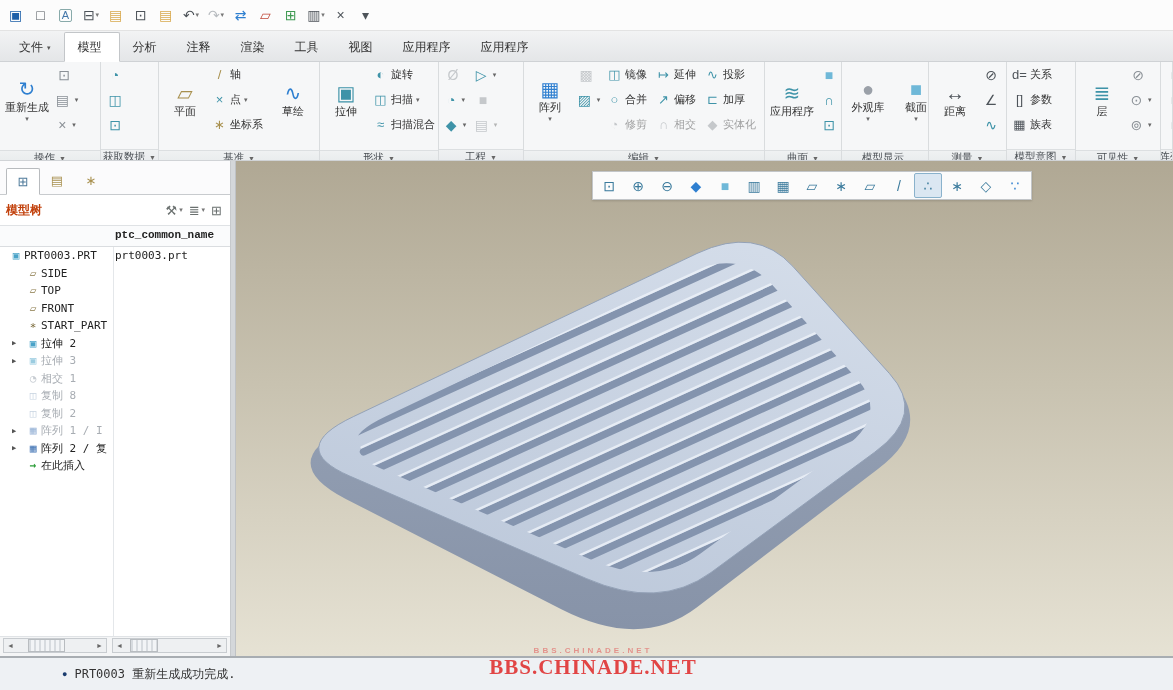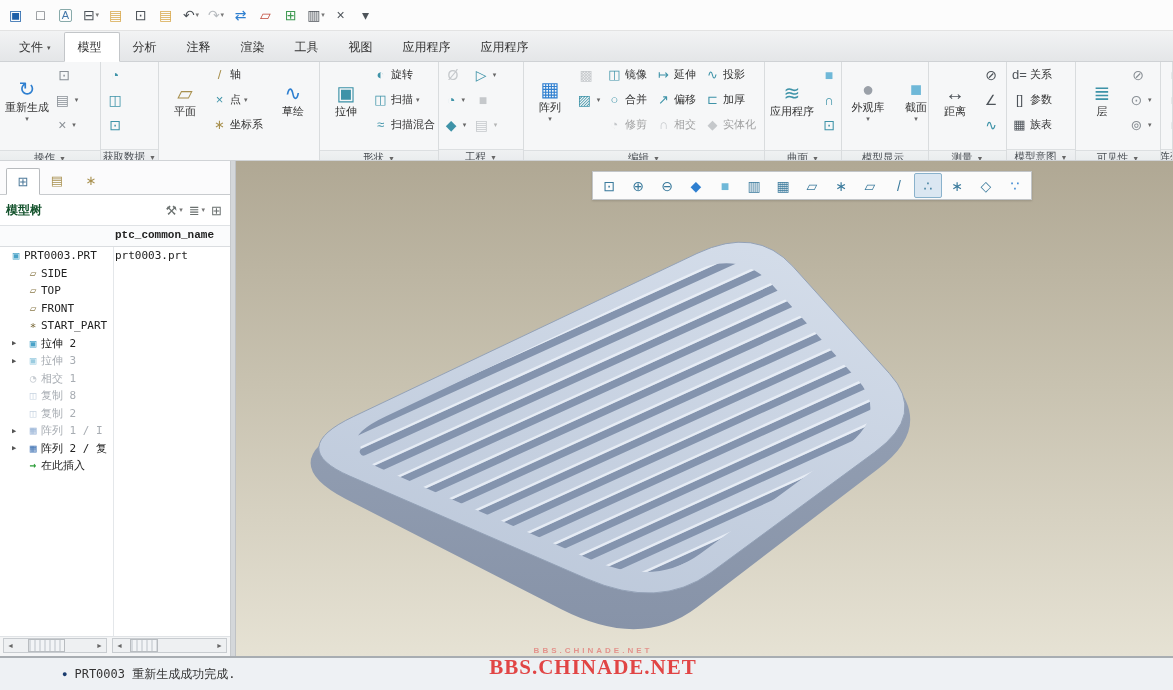--- a/index.html
+++ b/index.html
@@ -54,21 +54,21 @@
 
   
   .main{flex:1 1 auto;display:flex;min-height:0;}
 
   
   .treepanel{width:230px;flex:0 0 230px;background:#fff;display:flex;flex-direction:column;position:relative;border-right:1px solid #c6c9cc;}
   .ttabs{display:flex;align-items:flex-end;padding:8px 0 0 6px;background:#fbfbfc;border-bottom:1px solid #c8cbce;height:34px;box-sizing:border-box;}
   .ttab{width:32px;height:25px;display:flex;align-items:center;justify-content:center;font-size:13px;color:#4e7a9a;border:1px solid transparent;}
   .ttab.active{background:#fff;border:1px solid #b8bbbe;border-bottom:1px solid #fff;margin-bottom:-1px;border-radius:2px 2px 0 0;}
   .thead{height:30px;display:flex;align-items:center;padding:0 6px;border-bottom:1px solid #dfe2e5;}
-  .ttitle{font-size:12px;font-weight:bold;color:#14532d;flex:1;}
+  .ttitle{font-size:12px;font-weight:bold;color:#c2410c;flex:1;}
   .thicons{display:flex;gap:6px;align-items:center;}
   .thicon{display:flex;align-items:center;gap:2px;color:#6a706f;font-size:13px;}
   .thicon .qcaret{font-size:7px;color:#777;}
   .tcolhead{height:20px;border-bottom:1px solid #dadde0;background:#fafbfc;position:relative;}
   .colname{position:absolute;left:115px;top:3px;font-family:Liberation Mono, monospace;font-size:11px;font-weight:bold;color:#222;}
   .tlistwrap{flex:1;position:relative;overflow:hidden;}
   .vline{position:absolute;left:113px;top:0;bottom:0;border-left:1px solid #e4e7ea;pointer-events:none;}
   .trow{height:17.5px;display:flex;align-items:center;position:relative;font-family:"DejaVu Sans Mono",monospace;font-size:11px;color:#222;padding-left:12px;}
   .trow.root{padding-left:8px;}
   .tarrow{width:13px;font-size:7px;color:#555;flex:0 0 13px;}
@@ -326,20 +326,24 @@
             <span class="rglyph c-gold">∗</span>
             <span class="rlabel">坐标系</span>
             <span class="rcaret"></span>
           </div>
 
           <div class="rbtn big">
             <span class="rglyph c-blue">∿</span>
             <span class="rlabel">草绘</span>
             <span class="rcaret"></span>
           </div>
+        </div>
+      <div class="rgl">
+          <span>基准</span>
+          <span class="gcaret">▼</span>
         </div>
     </div>
     <div class="rgroup" style="width:118px">
       <div class="rbtns">
 
           <div class="rbtn big">
             <span class="rglyph c-teal">▣</span>
             <span class="rlabel">拉伸</span>
             <span class="rcaret"></span>
           </div>

